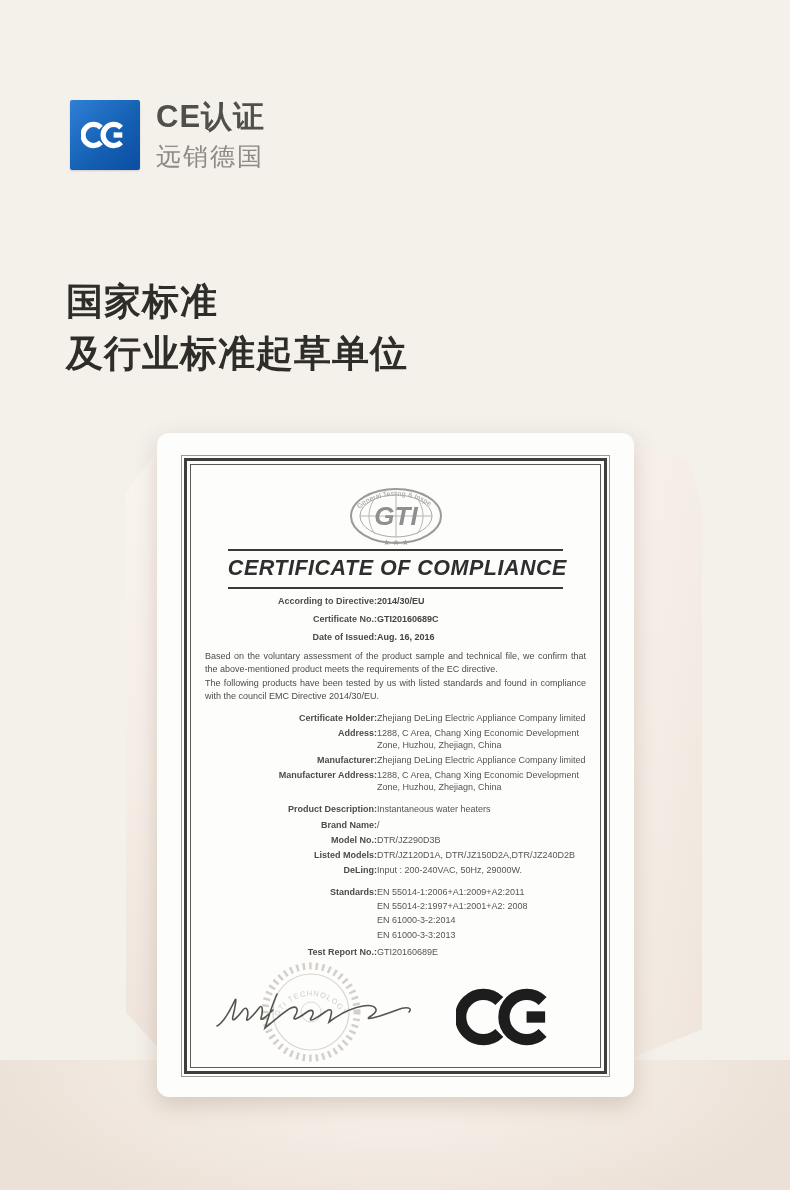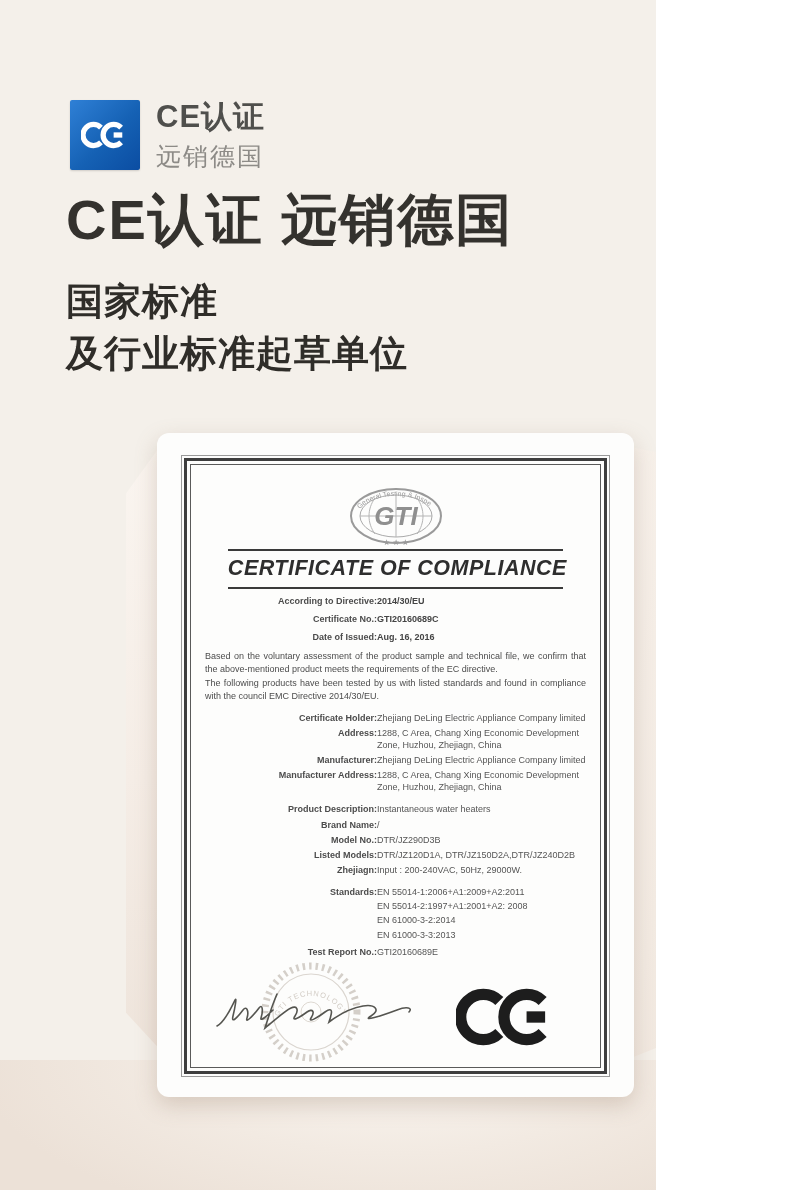--- a/index.html
+++ b/index.html
@@ -1,18 +1,18 @@
 <!DOCTYPE html>
 <html><head>
 <meta charset="utf-8">
 <style>
   * { margin:0; padding:0; box-sizing:border-box; }
   html,body { width:790px; }
   body { font-family:"Liberation Sans","DejaVu Sans",sans-serif; }
-  .stage { position:relative; width:656px; height:1190px; overflow:hidden;
+  .stage { position:relative; width:790px; height:1190px; overflow:hidden;
            background:#f4f0ea; }
 
   
   .brand-row { position:absolute; left:70px; top:96px; display:flex; align-items:center; }
   .ce-box { width:70px; height:70px; border-radius:2px;
             background:linear-gradient(135deg,#2f80d6 0%,#1561b4 55%,#0b4da2 100%);
             display:flex; align-items:center; justify-content:center;
             box-shadow:0 1px 2px rgba(0,0,0,.15); }
   .brand-text { margin-left:16px; }
   .brand-title { font-size:31px; font-weight:bold; color:#4f4f4c; letter-spacing:1px; }
@@ -91,21 +91,20 @@
         <path d="M83.6,16.4 A22,22 0 1 0 83.6,47.6" fill="none" stroke="#ffffff" stroke-width="11"></path>
         <path d="M68,32 L86,32" stroke="#ffffff" stroke-width="11"></path>
       </svg>
     </div>
     <div class="brand-text">
       <div class="brand-title">CE认证</div>
       <div class="brand-sub">远销德国</div>
     </div>
   </div>
 
-  <div class="hero-title">CE认证 远销德国</div>
   <div class="hero-sub">
     <div>国家标准</div>
     <div>及行业标准起草单位</div>
   </div>
 
   <div class="flap flap-left"></div>
   <div class="flap flap-right"></div>
   <div class="floor"></div>
 
   <div class="cert">
@@ -183,21 +182,21 @@
         </div>
         <div class="row">
           <div class="lbl">Model No.:</div>
           <div class="val">DTR/JZ290D3B</div>
         </div>
         <div class="row">
           <div class="lbl">Listed Models:</div>
           <div class="val">DTR/JZ120D1A, DTR/JZ150D2A,DTR/JZ240D2B</div>
         </div>
         <div class="row">
-          <div class="lbl">Zhejiagn:</div>
+          <div class="lbl">DeLing:</div>
           <div class="val">Input : 200-240VAC, 50Hz, 29000W.</div>
         </div>
       </div>
 
       <div class="rows group">
         <div class="row">
           <div class="lbl">Standards:</div>
           <div class="val">
             <div class="std-line">EN 55014-1:2006+A1:2009+A2:2011</div>
             <div class="std-line">EN 55014-2:1997+A1:2001+A2: 2008</div>

